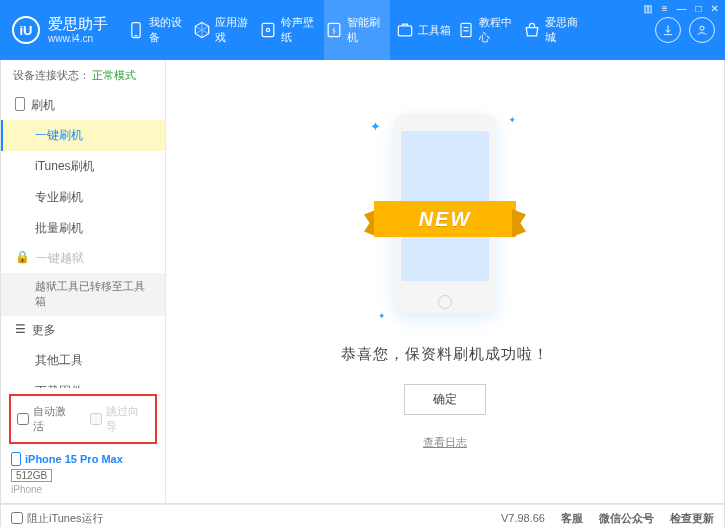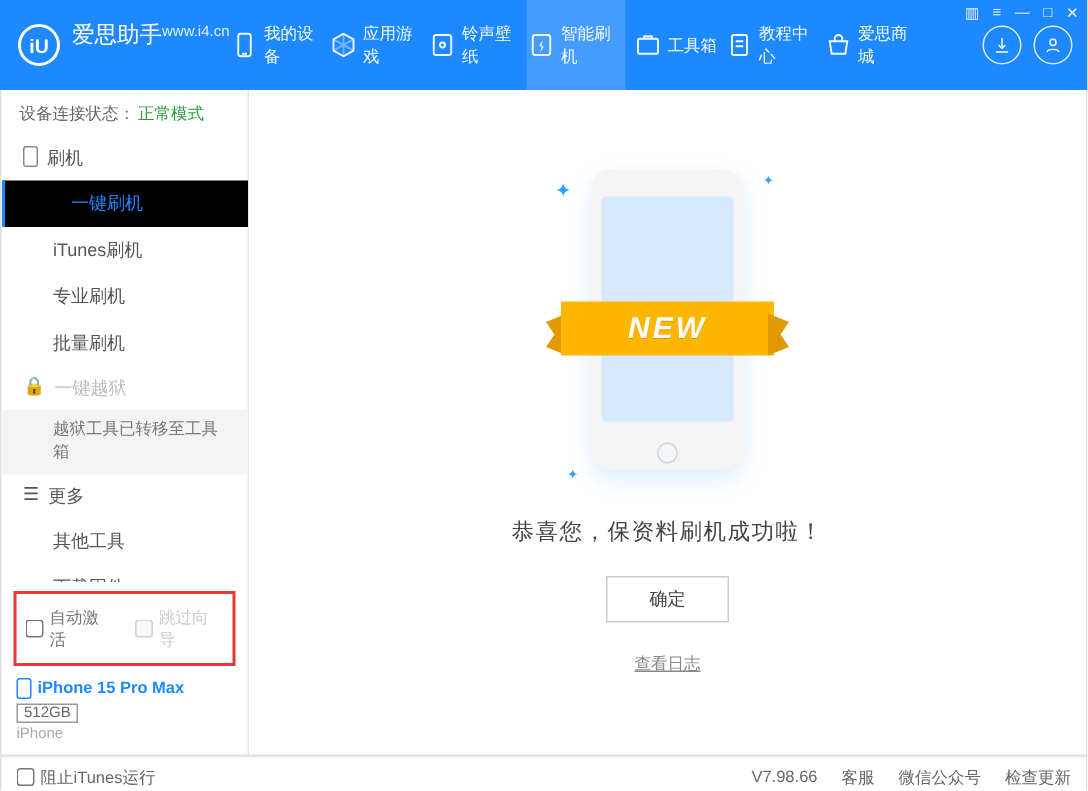--- a/index.html
+++ b/index.html
@@ -1,21 +1,21 @@
 <!DOCTYPE html>
 <html><head>
 <meta charset="utf-8">
 <style>
 * { margin: 0; padding: 0; box-sizing: border-box; font-family: "Microsoft YaHei", Arial, sans-serif; }
 body { width: 725px; height: 527px; overflow: hidden; background: #fff; }
 
 .titlebar { height: 60px; background: linear-gradient(#1e88ff,#1e88ff); color: #fff; display: flex; align-items: center; padding: 0 10px 0 12px; }
-.logo-wrap { display: flex; gap: 8px; }
+.logo-wrap { display: flex; align-items: center; gap: 8px; margin-right: 18px; }
 .logo-badge { width: 28px; height: 28px; border: 2px solid #fff; border-radius: 50%; display: flex; align-items: center; justify-content: center; font-weight: bold; font-size: 13px; }
-.logo-txt { display: flex; flex-direction: row; line-height: 1.1; }
+.logo-txt { display: flex; flex-direction: column; line-height: 1.1; }
 .app-name { font-size: 15px; font-weight: 500; }
 .app-url { font-size: 10px; opacity: .85; }
 
 .nav { display: flex; flex: 1; height: 100%; }
 .nav-item { width: 66px; display: flex; align-items: center; justify-content: center; gap: 3px; font-size: 11px; cursor: pointer; opacity: .95; }
 .nav-item.active { background: rgba(255,255,255,.18); }
 .nav-icon { width: 20px; height: 20px; display: flex; align-items: center; justify-content: center; }
 .nav-icon svg { width: 20px; height: 20px; fill: none; stroke: #fff; stroke-width: 1.5; }
 
 .win-ctrls { position: absolute; top: 3px; right: 6px; display: flex; gap: 9px; font-size: 10px; color: #fff; opacity: .9; }
@@ -25,21 +25,21 @@
 .round-btn svg { width: 14px; height: 14px; stroke: #fff; fill: none; stroke-width: 1.6; }
 
 .body-row { display: flex; height: 444px; border: 1px solid #e0e0e0; border-top: none; }
 .sidebar { width: 165px; border-right: 1px solid #e8e8e8; display: flex; flex-direction: column; }
 .status-line { font-size: 11px; color: #666; padding: 8px 12px; display: flex; gap: 2px; }
 .status-val { color: #2aa03a; }
 
 .tree { flex: 1; overflow: auto; font-size: 12px; }
 .tree-h { display: flex; align-items: flex-start; gap: 6px; padding: 6px 14px; color: #555; }
 .tree-c { padding: 7px 10px 7px 34px; color: #555; cursor: pointer; }
-.tree-c.active { background: #000000; color: #1e88ff; border-left: 2px solid #1e88ff; padding-left: 44px; }
+.tree-c.active { background: #fef9c3; color: #1e88ff; border-left: 2px solid #1e88ff; padding-left: 32px; }
 .locked { color: #bbb; }
 .tree-sub { background: #f3f3f3; padding: 6px 10px 6px 34px; color: #777; font-size: 11px; line-height: 1.4; }
 
 .redbox { margin: 6px 8px 4px 8px; border: 2px solid #e53935; padding: 8px 6px; display: flex; gap: 14px; font-size: 11px; color: #777; }
 .cb { display: flex; align-items: center; gap: 4px; cursor: pointer; }
 .cb input { width: 12px; height: 12px; }
 .cb.dis { color: #ccc; }
 
 .device { padding: 4px 10px 8px 10px; font-size: 11px; }
 .dev-name { color: #1e88ff; font-weight: 600; display: flex; align-items: center; gap: 4px; }
@@ -60,21 +60,21 @@
 .ribbon-r { right: -6px; clip-path: polygon(0 0,0 100%,100% 80%,60% 50%,100% 20%); }
 .stars { position: absolute; font-size: 13px; color: #2ea3ff; }
 .s1 { top: 6px; left: 0; } .s2 { top: 2px; right: 4px; font-size: 9px; } .s3 { bottom: 2px; left: 8px; font-size: 9px; }
 
 .msg { font-size: 15px; color: #444; letter-spacing: 1px; margin-top: 12px; }
 .ok-btn { margin-top: 10px; border: 1px solid #ccc; background: #fff; font-size: 12px; padding: 6px 28px; cursor: pointer; color: #444; }
 .log-link { margin-top: 10px; font-size: 11px; color: #888; text-decoration: underline; cursor: pointer; }
 
 .footer { height: 23px; border: 1px solid #e0e0e0; border-top: 1px solid #e8e8e8; display: flex; align-items: center; font-size: 11px; color: #666; padding: 13px 10px; gap: 16px; }
 .footer .spacer { flex: 1; }
-.footer .fitem { cursor: pointer; }
+.footer .fitem { cursor: pointer; font-weight: bold; }
 </style>
 </head>
 <body>
 
 <div class="titlebar">
   <div class="logo-wrap">
     <div class="logo-badge">iU</div>
     <div class="logo-txt">
       <span class="app-name">爱思助手</span>
       <span class="app-url">www.i4.cn</span>

